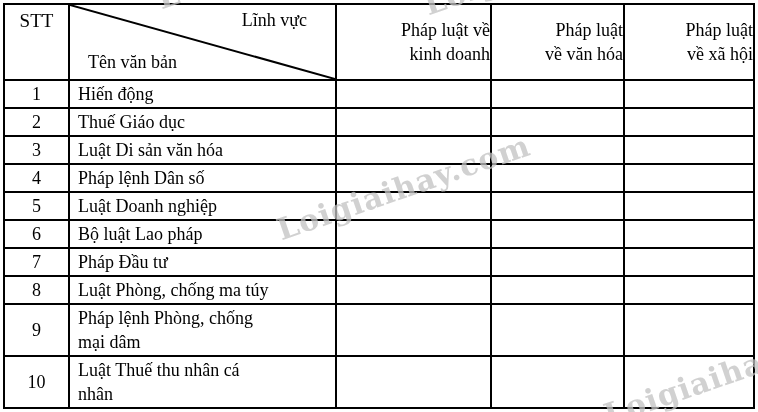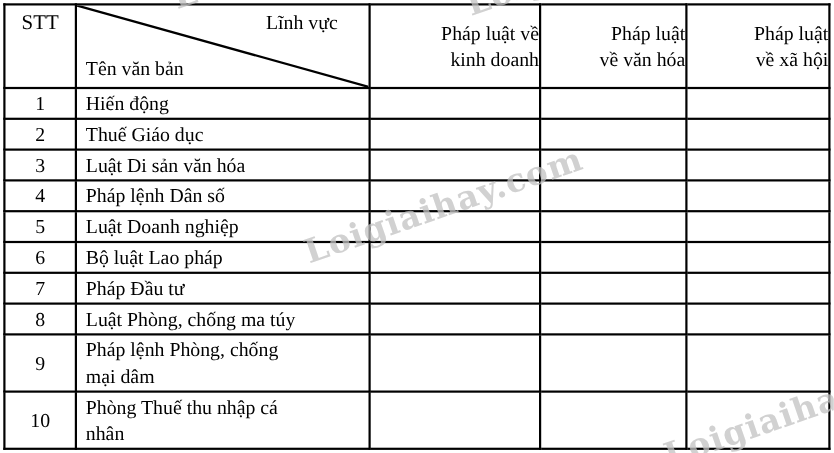--- a/index.html
+++ b/index.html
@@ -41,21 +41,21 @@
   }
   .corner .corner-top {
     position: absolute;
     top: 3px;
     right: 28px;
     font-size: 18px;
   }
   .corner .corner-bottom {
     position: absolute;
     bottom: 5px;
-    left: 8px;
+    left: 18px;
     font-size: 18px;
   }
   th.field-h {
     text-align: right;
     white-space: pre-line;
     font-size: 18px;
     vertical-align: middle;
   }
   td.stt { text-align: center; }
   td.name {
@@ -174,21 +174,21 @@
         <tr>
           <td class="stt">9</td>
           <td class="name">Pháp lệnh Phòng, chống
 mại dâm</td>
           <td class="blank"></td>
           <td class="blank"></td>
           <td class="blank"></td>
         </tr>
         <tr>
           <td class="stt">10</td>
-          <td class="name">Phòng Thuế thu nhập cá
+          <td class="name">Luật Thuế thu nhân cá
 nhân</td>
           <td class="blank"></td>
           <td class="blank"></td>
           <td class="blank"></td>
         </tr>
       </tbody>
   </table>
 
   <div class="wm wm-main">Loigiaihay.com</div>
   <div class="wm wm-top-left">Loigiaihay.com</div>

